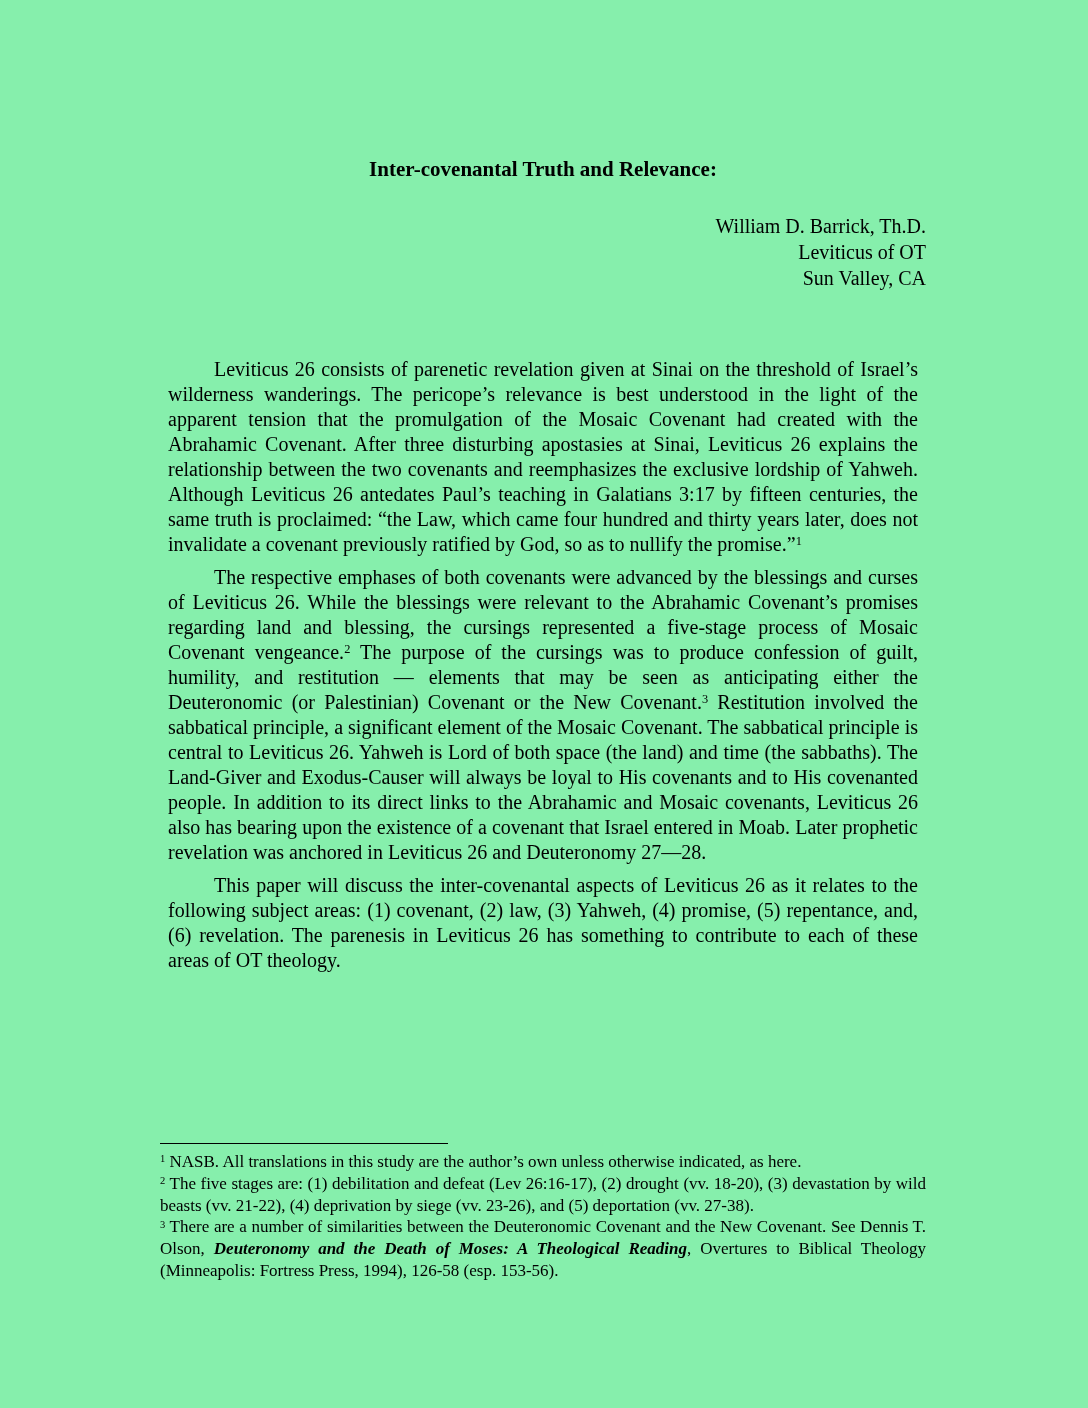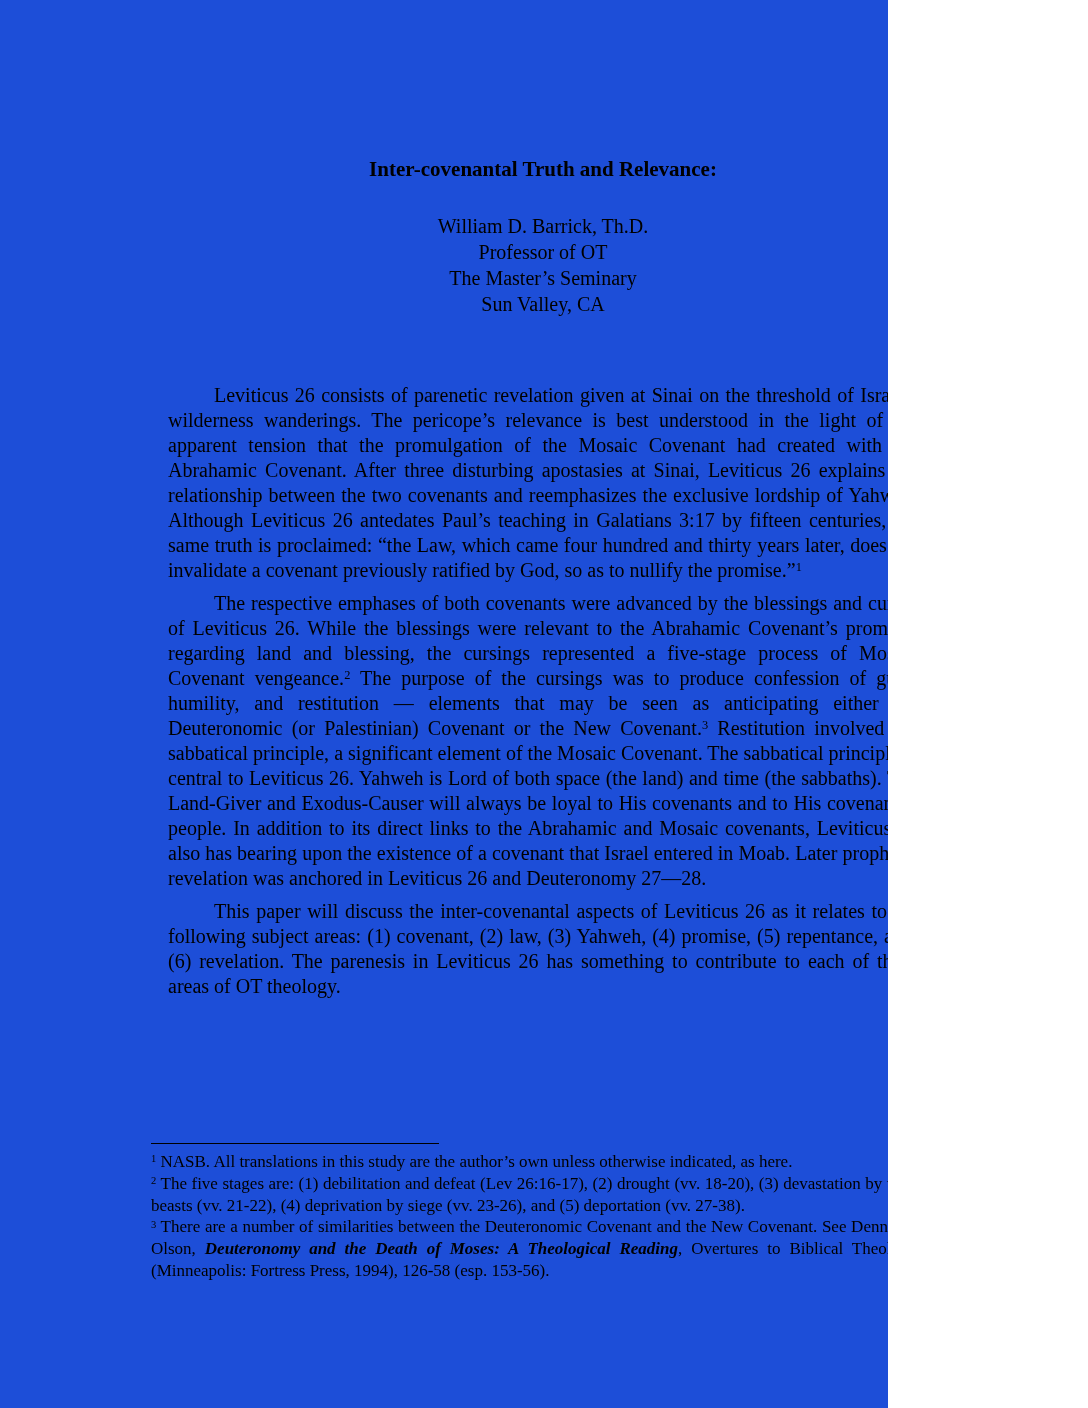--- a/index.html
+++ b/index.html
@@ -2,44 +2,44 @@
 <html><head>
 <meta charset="utf-8">
 <style>
   html, body {
     margin: 0;
     padding: 0;
     background: #ffffff;
   }
   .page {
     position: relative;
-    width: 888px;
+    width: 1088px;
     height: 1408px;
-    background: #1d4ed8;
+    background: #86efac;
     color: #000000;
     font-family: "Liberation Serif", "DejaVu Serif", serif;
     overflow: hidden;
   }
   .content {
     position: absolute;
     left: 160px;
     top: 0;
     width: 766px;
   }
   .title {
     margin: 156px 0 0 0;
     font-size: 21px;
     font-weight: bold;
     text-align: center;
     line-height: 27px;
   }
   .title-line { display: block; }
   .author-block {
     margin-top: 30px;
-    text-align: center;
+    text-align: right;
     font-size: 20px;
     line-height: 26px;
   }
   .body-text {
     margin-top: 66px;
     font-size: 20px;
     line-height: 25px;
     text-align: justify;
   }
   .para {
@@ -50,21 +50,21 @@
     font-size: 0.62em;
     line-height: 0;
     vertical-align: baseline;
     position: relative;
     top: -0.45em;
   }
   .italic { font-style: italic; }
   .bold { font-weight: bold; }
   .footnotes {
     position: absolute;
-    left: 151px;
+    left: 160px;
     top: 1143px;
     width: 766px;
   }
   .fn-rule {
     width: 288px;
     height: 0;
     border-top: 1px solid #000000;
     margin-bottom: 7px;
   }
   .fn {
@@ -79,22 +79,21 @@
 
 <div class="page">
   <div class="content">
 
     <h1 class="title">
       <span class="title-line">Inter-covenantal Truth and Relevance:</span>
     </h1>
 
     <div class="author-block">
       <div>William D. Barrick, Th.D.</div>
-      <div>Professor of OT</div>
-      <div>The Master’s Seminary</div>
+      <div>Leviticus of OT</div>
       <div>Sun Valley, CA</div>
     </div>
 
     <div class="body-text">
       <p class="para"><span>Leviticus 26 consists of parenetic revelation given at Sinai on the threshold of Israel’s wilderness wanderings. The pericope’s relevance is best understood in the light of the apparent tension that the promulgation of the Mosaic Covenant had created with the Abrahamic Covenant. After three disturbing apostasies at Sinai, Leviticus 26 explains the relationship between the two covenants and reemphasizes the exclusive lordship of Yahweh. Although Leviticus 26 antedates Paul’s teaching in Galatians 3:17 by fifteen centuries, the same truth is proclaimed: “the Law, which came four hundred and thirty years later, does not invalidate a covenant previously ratified by God, so as to nullify the promise.”</span><sup>1</sup></p>
       <p class="para"><span>The respective emphases of both covenants were advanced by the blessings and curses of Leviticus 26. While the blessings were relevant to the Abrahamic Covenant’s promises regarding land and blessing, the cursings represented a five-stage process of Mosaic Covenant vengeance.</span><sup>2</sup><span> The purpose of the cursings was to produce confession of guilt, humility, and restitution — elements that may be seen as anticipating either the Deuteronomic (or Palestinian) Covenant or the New Covenant.</span><sup>3</sup><span> Restitution involved the sabbatical principle, a significant element of the Mosaic Covenant. The sabbatical principle is central to Leviticus 26. Yahweh is Lord of both space (the land) and time (the sabbaths). The Land-Giver and Exodus-Causer will always be loyal to His covenants and to His covenanted people. In addition to its direct links to the Abrahamic and Mosaic covenants, Leviticus 26 also has bearing upon the existence of a covenant that Israel entered in Moab. Later prophetic revelation was anchored in Leviticus 26 and Deuteronomy 27—28.</span></p>
       <p class="para"><span>This paper will discuss the inter-covenantal aspects of Leviticus 26 as it relates to the following subject areas: (1) covenant, (2) law, (3) Yahweh, (4) promise, (5) repentance, and, (6) revelation. The parenesis in Leviticus 26 has something to contribute to each of these areas of OT theology.</span></p>
     </div>
 
   </div>

